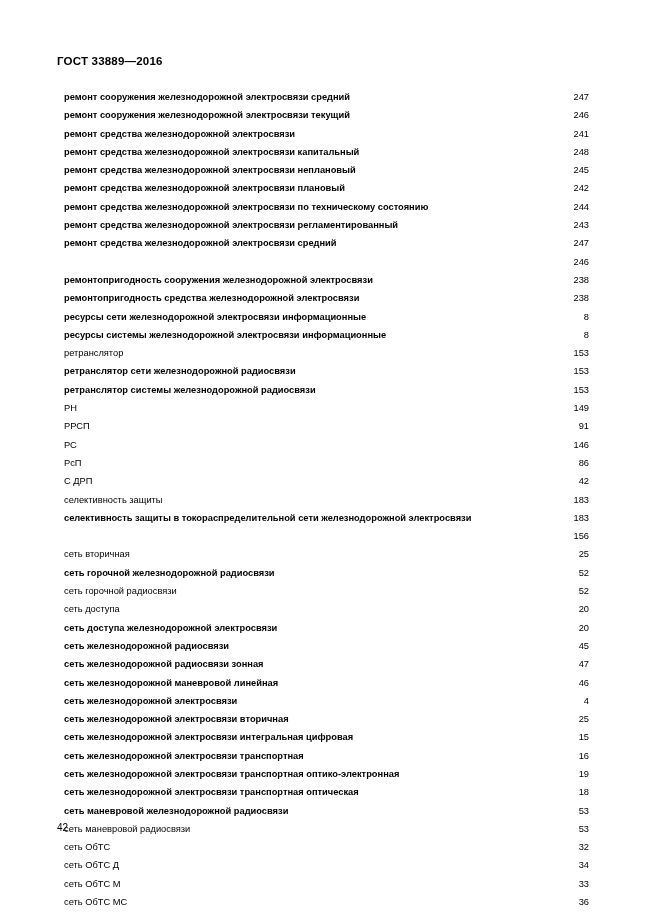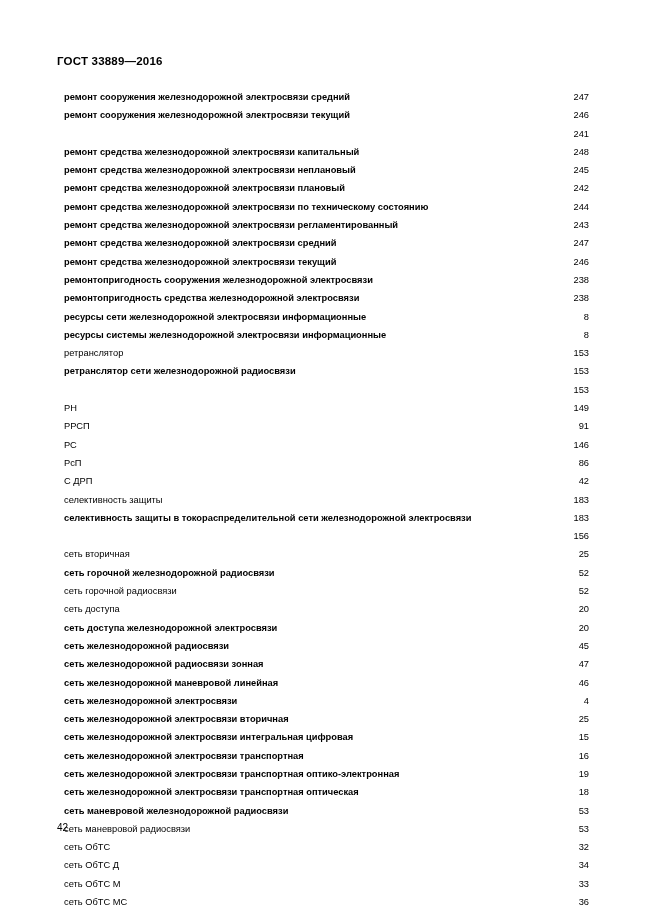--- a/index.html
+++ b/index.html
@@ -78,20 +78,21 @@
         <span class="index-term">ремонт сооружения железнодорожной электросвязи средний</span>
         <span class="index-fill"></span>
         <span class="index-page">247</span>
       </div>
       <div class="index-row bold">
         <span class="index-term">ремонт сооружения железнодорожной электросвязи текущий</span>
         <span class="index-fill"></span>
         <span class="index-page">246</span>
       </div>
       <div class="index-row bold">
+        <span class="index-term">ремонт средства железнодорожной электросвязи</span>
         <span class="index-fill"></span>
         <span class="index-page">241</span>
       </div>
       <div class="index-row bold">
         <span class="index-term">ремонт средства железнодорожной электросвязи капитальный</span>
         <span class="index-fill"></span>
         <span class="index-page">248</span>
       </div>
       <div class="index-row bold">
         <span class="index-term">ремонт средства железнодорожной электросвязи неплановый</span>
@@ -112,21 +113,20 @@
         <span class="index-term">ремонт средства железнодорожной электросвязи регламентированный</span>
         <span class="index-fill"></span>
         <span class="index-page">243</span>
       </div>
       <div class="index-row bold">
         <span class="index-term">ремонт средства железнодорожной электросвязи средний</span>
         <span class="index-fill"></span>
         <span class="index-page">247</span>
       </div>
       <div class="index-row bold">
-        <span class="index-term">ремонт средства железнодорожной электросвязи текущий</span>
         <span class="index-fill"></span>
         <span class="index-page">246</span>
       </div>
       <div class="index-row bold">
         <span class="index-term">ремонтопригодность сооружения железнодорожной электросвязи</span>
         <span class="index-fill"></span>
         <span class="index-page">238</span>
       </div>
       <div class="index-row bold">
         <span class="index-term">ремонтопригодность средства железнодорожной электросвязи</span>
@@ -147,20 +147,21 @@
         <span class="index-term">ретранслятор</span>
         <span class="index-fill"></span>
         <span class="index-page">153</span>
       </div>
       <div class="index-row bold">
         <span class="index-term">ретранслятор сети железнодорожной радиосвязи</span>
         <span class="index-fill"></span>
         <span class="index-page">153</span>
       </div>
       <div class="index-row bold">
+        <span class="index-term">ретранслятор системы железнодорожной радиосвязи</span>
         <span class="index-fill"></span>
         <span class="index-page">153</span>
       </div>
       <div class="index-row">
         <span class="index-term">РН</span>
         <span class="index-fill"></span>
         <span class="index-page">149</span>
       </div>
       <div class="index-row">
         <span class="index-term">РРСП</span>

